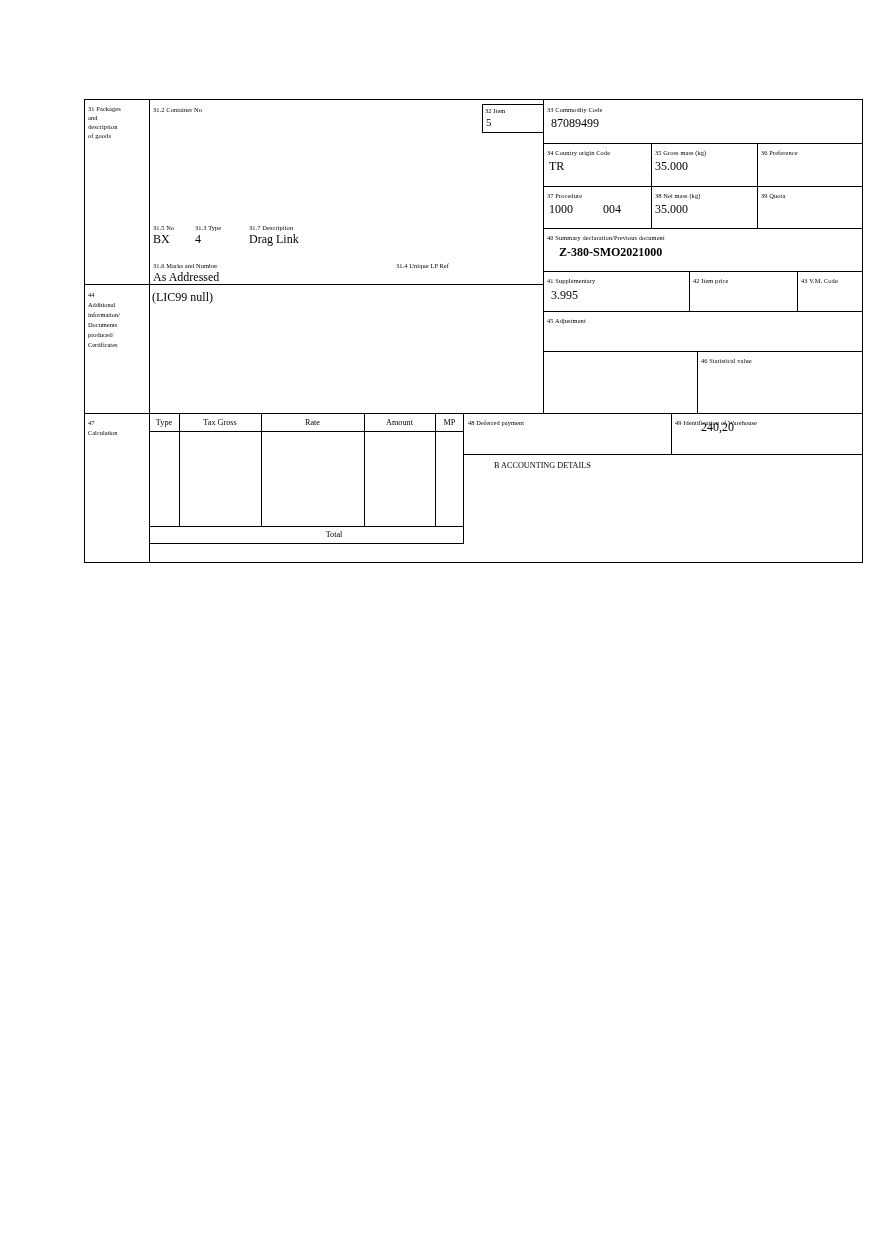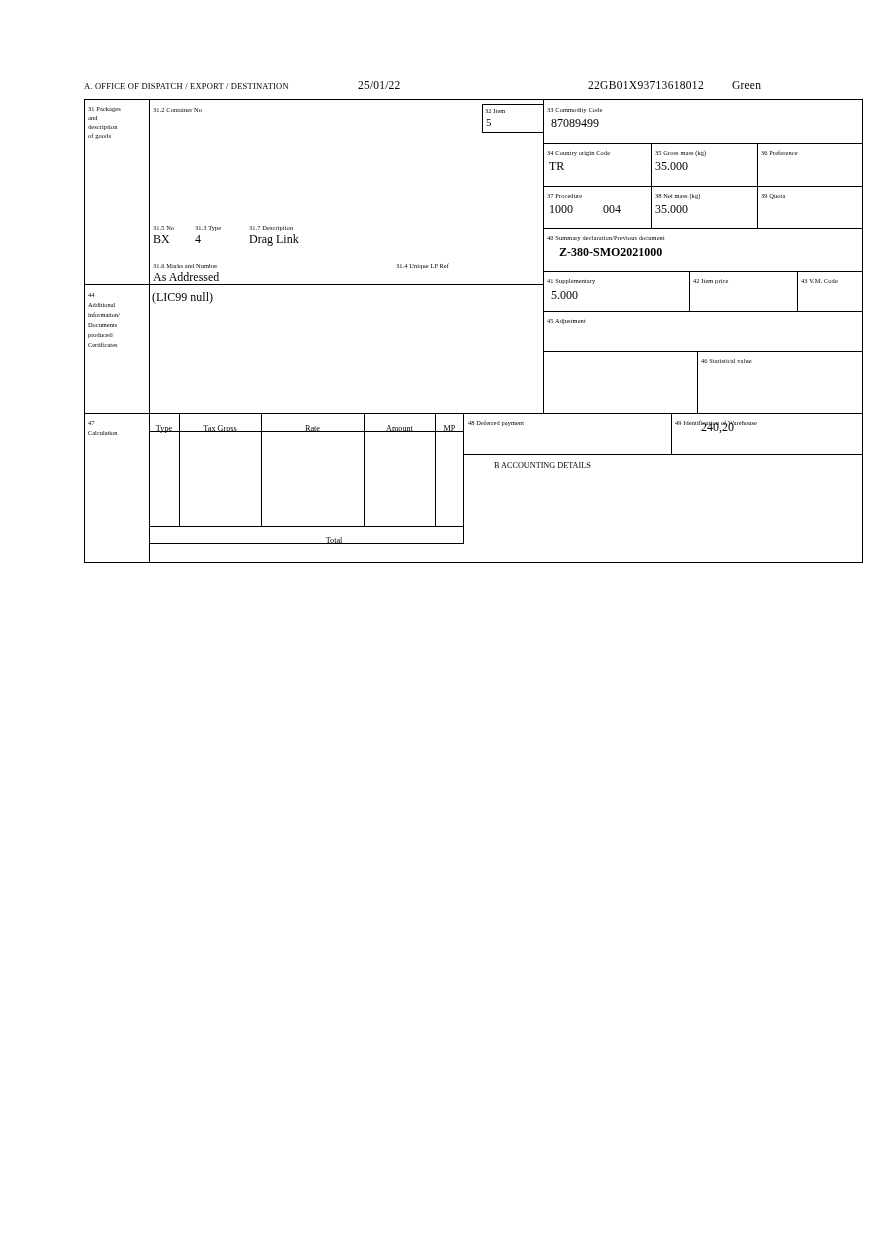--- a/index.html
+++ b/index.html
@@ -137,33 +137,27 @@
 
   .dotted-v {
     position: absolute;
     border-left: 1px dotted #000;
     width: 0;
   }
   .t8 { font-size: 8.2px; }
   .t9 { font-size: 9.4px; }
   .t11 { font-size: 11px; }
   .t12 { font-size: 12px; }
-  .center { text-align: center; margin-top: 6px; }
+  .center { text-align: center; }
 </style>
 </head>
 <body>
 
 <div class="page">
 
-  <div class="hdr">
-    <span class="a-label">A.  OFFICE OF DISPATCH / EXPORT / DESTINATION</span>
-    <span class="date">25/01/22</span>
-    <span class="mrn">22GB01X93713618012</span>
-    <span class="lane">Green</span>
-  </div>
 
   <div class="frame">
 
     <div class="vrule-left" style="top:0; height:463px;"></div>
 
     <div class="hrule" style="left:0; top:184px; width:458px;"></div>
 
     <div class="hrule" style="left:0; top:313px; width:777px;"></div>
 
     <div class="vrule" style="left:458px; top:0; height:313px;"></div>
@@ -232,21 +226,21 @@
     <div class="abs lbl" style="left:570px; top:91px;">38 Net mass (kg)</div>
     <div class="abs t12" style="left:570px; top:102px;">35.000</div>
 
     <div class="abs lbl" style="left:676px; top:91px;">39 Quota</div>
     <div class="abs t11" style="left:676px; top:102px;"></div>
 
     <div class="abs lbl" style="left:462px; top:133px;">40 Summary declaration/Previous document</div>
     <div class="abs t12" style="left:474px; top:145px;font-weight:bold;">Z-380-SMO2021000</div>
 
     <div class="abs lbl" style="left:462px; top:176px;">41 Supplementary</div>
-    <div class="abs t12" style="left:466px; top:188px;">5.000</div>
+    <div class="abs t12" style="left:466px; top:188px;">3.995</div>
 
     <div class="abs lbl" style="left:608px; top:176px;">42 Item price</div>
     <div class="abs t11" style="left:610px; top:188px;"></div>
 
     <div class="abs lbl" style="left:716px; top:176px;">43 V.M. Code</div>
     <div class="abs t11" style="left:718px; top:188px;"></div>
 
     <div class="abs lbl" style="left:462px; top:216px;">45 Adjustment</div>
     <div class="abs t11" style="left:466px; top:228px;"></div>
 

